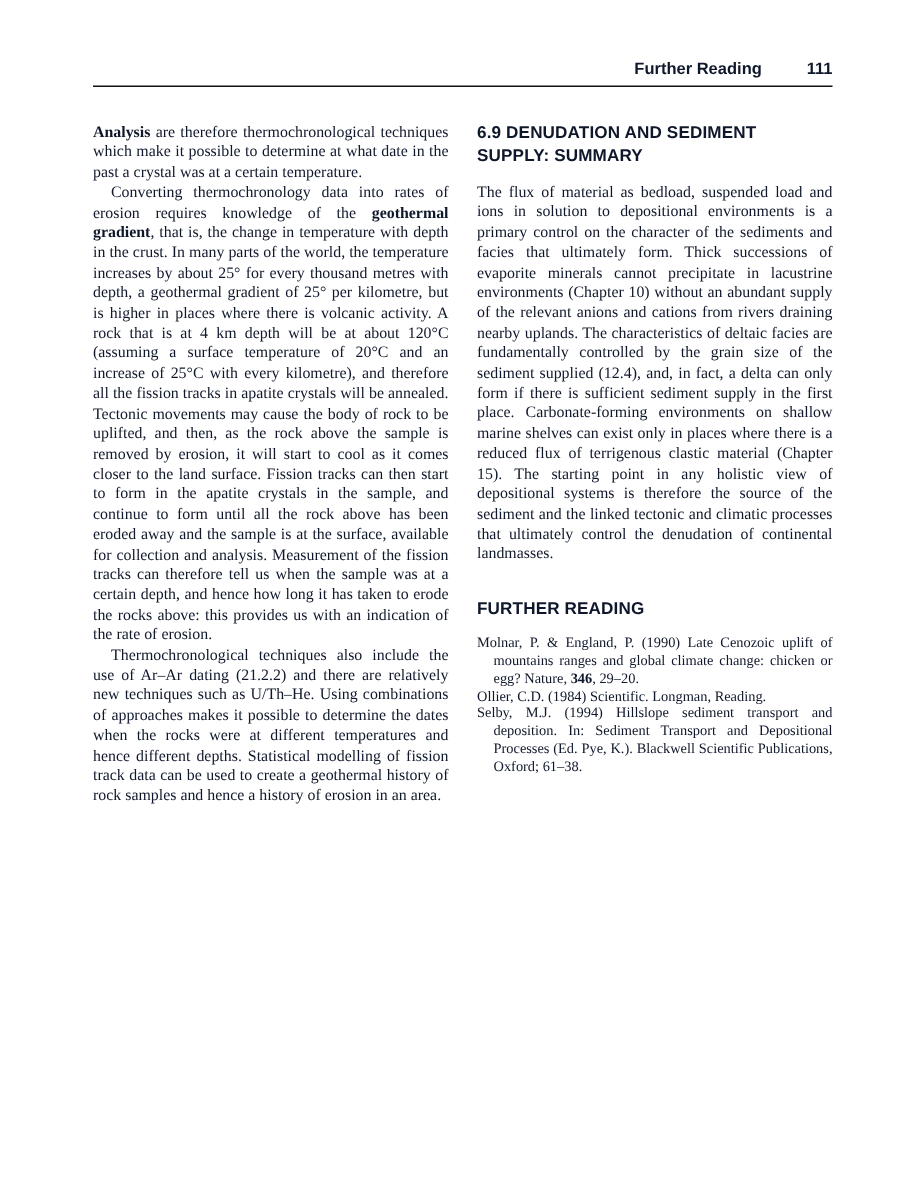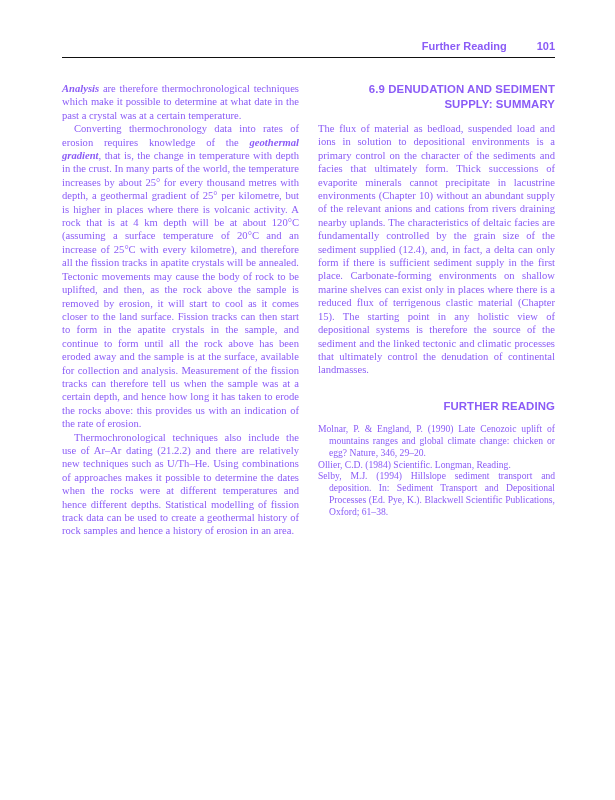--- a/index.html
+++ b/index.html
@@ -1,20 +1,20 @@
 <!DOCTYPE html>
 <html><head>
 <meta charset="utf-8">
 <style>
   html,body{margin:0;padding:0;background:#ffffff;}
   .page{
     position:relative;
     width:615px;height:800px;
     background:#ffffff;
-    color:#8b5cf6;
+    color:#0f172a;
     font-family:"Liberation Serif", serif;
     box-sizing:border-box;
     padding:40px 60px 0 62px;
     overflow:hidden;
   }
   .page-header{
     display:flex;
     justify-content:flex-end;
     align-items:baseline;
     gap:30px;
@@ -32,30 +32,30 @@
     gap:19px;
   }
   .col{
     width:237px;
     text-align:justify;
     font-size:10.6px;
     line-height:13.4px;
   }
   .col p{margin:0;}
   .col p.indent{text-indent:12px;}
-  .b{font-weight:normal;}
+  .b{font-weight:bold;}
   .i{}
-  .bi{font-weight:bold;font-style:italic;}
+  .bi{font-weight:bold;}
   .section-heading{
     font-family:"Liberation Sans", sans-serif;
     font-weight:bold;
     font-size:11.4px;
     line-height:14.5px;
     margin:0 0 11px 0;
-    text-align:right;
+    text-align:left;
     letter-spacing:0.1px;
   }
   .fr-heading{
     margin-top:22px;
     margin-bottom:10px;
   }
   .references p{
     font-size:9.6px;
     line-height:11.8px;
     margin:0;
@@ -64,21 +64,21 @@
     text-align:justify;
   }
 </style>
 </head>
 <body>
 
 <div class="page">
 
   <header class="page-header">
     <span class="running-title">Further Reading</span>
-    <span class="page-number">101</span>
+    <span class="page-number">111</span>
   </header>
 
   <div class="rule"></div>
 
   <main class="columns">
 
     <section class="col left-col" id="left-col">
         <p><span class="bi">Analysis</span><span> are therefore thermochronological techniques which make it possible to determine at what date in the past a crystal was at a certain temperature.</span></p>
         <p class="indent"><span>Converting thermochronology data into rates of erosion requires knowledge of the </span><span class="bi">geothermal gradient</span><span>, that is, the change in temperature with depth in the crust. In many parts of the world, the temperature increases by about 25° for every thousand metres with depth, a geothermal gradient of 25° per kilometre, but is higher in places where there is volcanic activity. A rock that is at 4 km depth will be at about 120°C (assuming a surface temperature of 20°C and an increase of 25°C with every kilometre), and therefore all the fission tracks in apatite crystals will be annealed. Tectonic movements may cause the body of rock to be uplifted, and then, as the rock above the sample is removed by erosion, it will start to cool as it comes closer to the land surface. Fission tracks can then start to form in the apatite crystals in the sample, and continue to form until all the rock above has been eroded away and the sample is at the surface, available for collection and analysis. Measurement of the fission tracks can therefore tell us when the sample was at a certain depth, and hence how long it has taken to erode the rocks above: this provides us with an indication of the rate of erosion.</span></p>
         <p class="indent"><span>Thermochronological techniques also include the use of Ar–Ar dating (</span><span class="i">21.2.2</span><span>) and there are relatively new techniques such as U/Th–He. Using combinations of approaches makes it possible to determine the dates when the rocks were at different temperatures and hence different depths. Statistical modelling of fission track data can be used to create a geothermal history of rock samples and hence a history of erosion in an area.</span></p>

